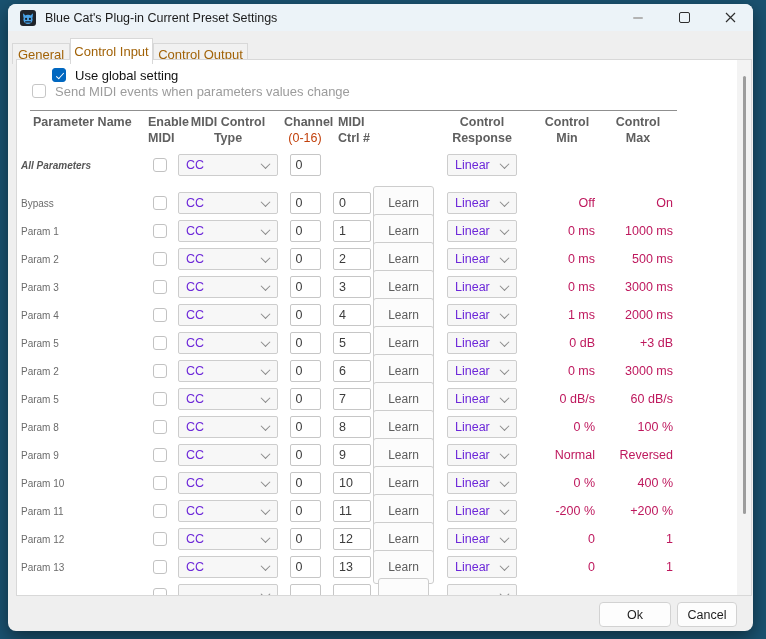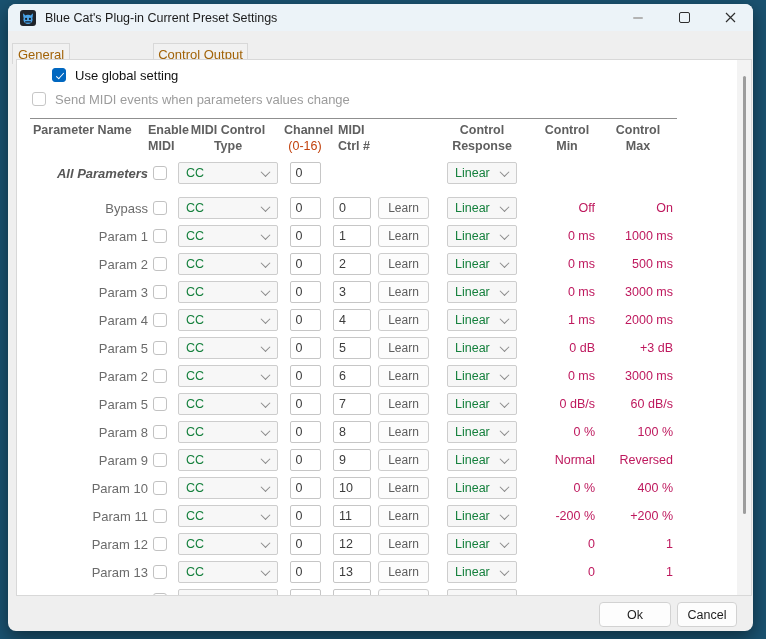--- a/index.html
+++ b/index.html
@@ -38,21 +38,21 @@
   }
   .tab.active{height:26px;background:#FFFFFF;z-index:3;}
   
   .page{
     position:absolute;left:8px;top:55px;width:736px;height:537px;
     background:#FFFFFF;border:1px solid #D8D8D8;box-sizing:border-box;
     overflow:hidden;z-index:2;
   }
   .opt{display:flex;align-items:center;margin-left:15px;height:16px;}
   .opt1{margin-top:7px;padding-left:20px;}
-  .opt2{margin-top:8px;}
+  .opt2{}
   .cb2{
     width:14px;height:14px;box-sizing:border-box;border:1px solid #8F8F8F;
     border-radius:3px;background:#fff;position:relative;flex:0 0 auto;
   }
   .cb2.checked{background:#0067C0;border-color:#0067C0;}
   .cb2.checked::after{
     content:"";position:absolute;left:4.5px;top:1.5px;width:3px;height:7px;
     border-right:1.6px solid #fff;border-bottom:1.6px solid #fff;transform:rotate(42deg);
   }
   .cb2.disabled{border-color:#C6C6C6;}
@@ -63,49 +63,49 @@
   .grid{display:grid;grid-template-columns:131px 24px 112px 42px 52px 51px 106px 64px 78px;align-items:center;}
   .thead{margin-top:3px;height:34px;align-items:start;}
   .hc{font-size:12.5px;font-weight:bold;color:#5F5F5F;line-height:16px;text-align:center;}
   .hc.left{text-align:left;padding-left:16px;}
   .hc.left2{text-align:left;padding-left:12px;}
   .hc span{display:block;}
   .hc .sub{font-weight:normal;color:#c2410c;}
   .rows{margin-top:3px;}
   .trow{height:28px;}
   .trow.all{margin-bottom:7px;}
-  .pname{font-size:13px;color:#6B6B6B;padding-left:4px;white-space:nowrap;text-align:right;}
+  .pname{font-size:10px;color:#6B6B6B;padding-left:4px;white-space:nowrap;}
   .trow.all .pname{font-weight:bold;font-style:italic;color:#565656;}
   .ccell{display:flex;justify-content:center;}
   .cb{
     width:14px;height:14px;box-sizing:border-box;border:1px solid #C2C2C2;
     border-radius:3px;background:#fff;
   }
   .dd{
     height:22px;box-sizing:border-box;border:1px solid #CDCDCD;border-radius:2px;
     background:#F7F7F7;display:flex;align-items:center;justify-content:space-between;
-    padding:0 8px 0 7px;font-size:12.5px;color:#15803d;
+    padding:0 8px 0 7px;font-size:12.5px;color:#6d28d9;
   }
   .dd-type{width:100px;}
   .dd-resp{width:70px;}
   .chev{
     width:6px;height:6px;border-right:1.4px solid #8A8A8A;border-bottom:1.4px solid #8A8A8A;
     transform:rotate(45deg) translate(-1px,-1px);flex:0 0 auto;
   }
   .inp{
     height:22px;box-sizing:border-box;border:1px solid #C6C6C6;border-radius:2px;
     background:#fff;display:flex;align-items:center;padding-left:5px;
     font-size:12.5px;color:#3C3C3C;
   }
   .inp-ch{width:31px;}
   .inp-cc{width:38px;}
   .learn-btn{
     height:22px;width:61px;box-sizing:border-box;border:1px solid #CDCDCD;border-radius:3px;
     background:#FCFCFC;font-size:12px;color:#5E5E5E;display:flex;align-items:center;justify-content:center;
-    font-family:inherit;padding:4px;
+    font-family:inherit;padding:16px;
   }
   .vcell{font-size:12.5px;color:#be185d;text-align:right;padding-right:4px;white-space:nowrap;}
   
   .vscroll{position:absolute;top:0;right:0;width:14px;height:535px;background:#F3F3F3;}
   .vthumb{position:absolute;left:6px;top:16px;width:3px;height:438px;background:#9D9D9D;border-radius:2px;}
   
   .footer{position:absolute;left:0;top:593px;width:100%;height:34px;}
   .fbtn{
     position:absolute;top:5px;height:25px;box-sizing:border-box;
     border:1px solid #D2D2D2;border-radius:4px;background:#FDFDFD;
@@ -143,20 +143,23 @@
           <path d="M1 1 L10 10 M10 1 L1 10" stroke="#2E2E2E" stroke-width="1.2"></path>
         </svg>
       </div>
     </div>
   </div>
 
   <div class="tabstrip">
     <div class="tab" style="left:4px;width:58px;">
         <span>General</span>
       </div>
+    <div class="tab active" style="left:62px;width:83px;">
+        <span>Control Input</span>
+      </div>
     <div class="tab" style="left:145px;width:95px;">
         <span>Control Output</span>
       </div>
   </div>
 
   <div class="page">
 
     <div class="opt opt1">
       <span class="cb2 checked"></span>
       <span class="optlabel">Use global setting</span>

